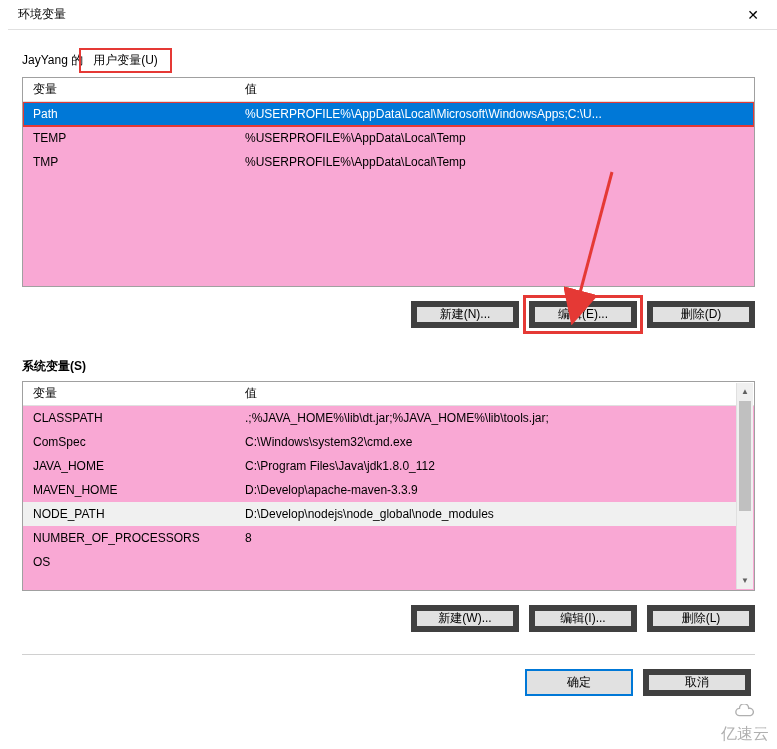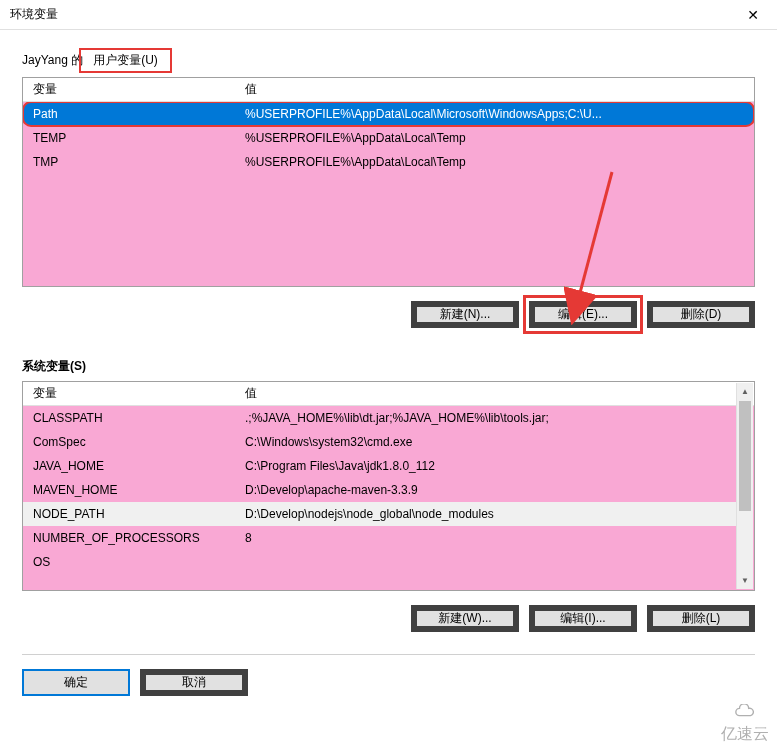--- a/index.html
+++ b/index.html
@@ -12,20 +12,21 @@
       overflow: hidden;
       position: relative;
     }
     .titlebar {
       height: 30px;
       display: flex;
       align-items: center;
       justify-content: space-between;
       padding: 0 10px;
       border-bottom: 1px solid #e0e0e0;
+      margin-left: 8px;
     }
     .titlebar .title { font-size: 12px; color: #000; }
     .close-x { font-size: 14px; cursor: pointer; padding: 4px 8px; }
     .content { padding: 20px 22px 10px 22px; }
     .section-label {
       font-size: 12px;
       margin-bottom: 6px;
       color: #000;
     }
     .red-box-text {
@@ -50,21 +51,21 @@
     .col-var { width: 216px; padding-left: 10px; }
     .col-val { flex: 1; padding-left: 6px; }
     .list-body { overflow: hidden; }
     .list-row {
       display: flex;
       height: 24px;
       align-items: center;
       font-size: 12px;
       cursor: default;
     }
-    .list-row.selected { background: #0078d7; color: #fff; border-radius: 8px; }
+    .list-row.selected { background: #0078d7; color: #fff; }
     .list-row.selected.red-outline { outline: 2px solid #e53935; outline-offset: -1px; }
     .list-row .col-var { padding-left: 10px; }
     .list-row .col-val {
       flex: 1; padding-left: 6px;
       white-space: nowrap; overflow: hidden; text-overflow: ellipsis;
       padding-right: 10px;
     }
     .user-box { height: 210px; }
     .user-body { height: 184px; }
     .btn-row {
@@ -95,21 +96,21 @@
     .scroll-arrow {
       height: 17px; display: flex; align-items: center; justify-content: center;
       background: #f0f0f0; font-size: 8px; color: #606060;
     }
     .scroll-thumb {
       position: absolute; left: 2px; right: 2px; top: 18px; height: 110px;
       background: #c0c0c0;
     }
     .sep-line { height: 1px; background: #d0d0d0; margin: 22px 0 14px 0; }
     .bottom-row {
-      display: flex; justify-content: flex-start; gap: 10px; padding-right: 4px;
+      display: flex; justify-content: flex-end; gap: 10px; padding-right: 4px;
     }
     .red-arrow {
       position: absolute;
       left: 564px; top: 168px;
       pointer-events: none;
     }
     .watermark {
       position: absolute;
       right: 8px; bottom: 4px;
       font-size: 16px; color: #b0b0b0;

